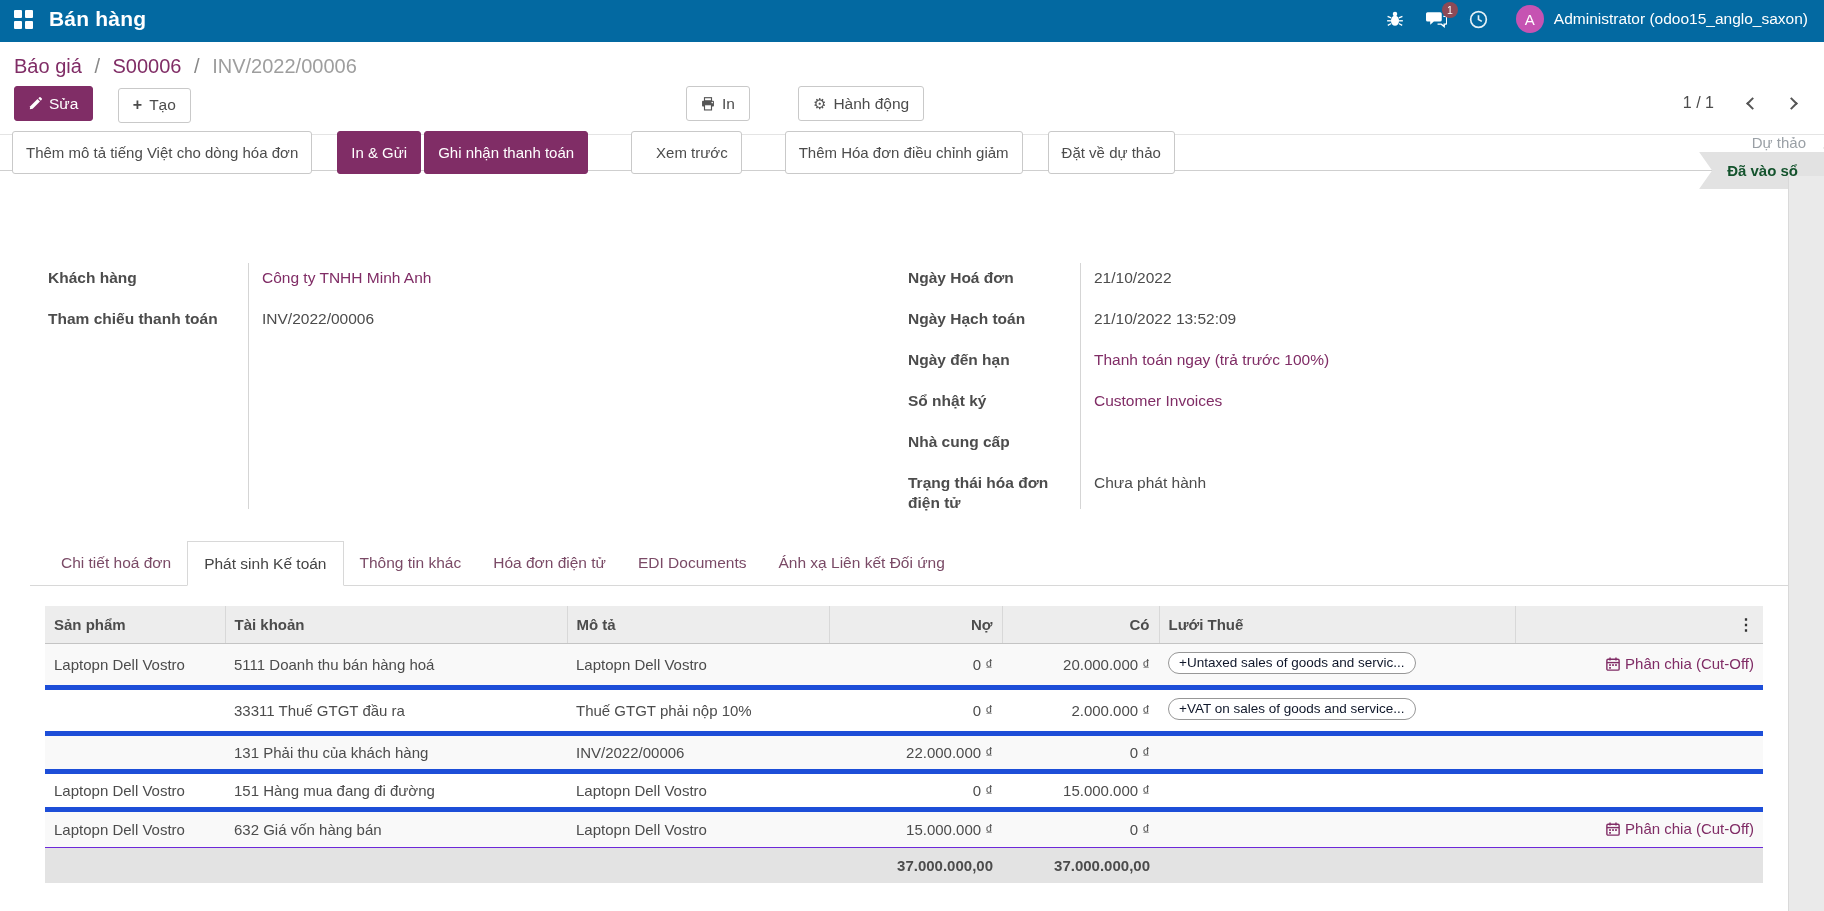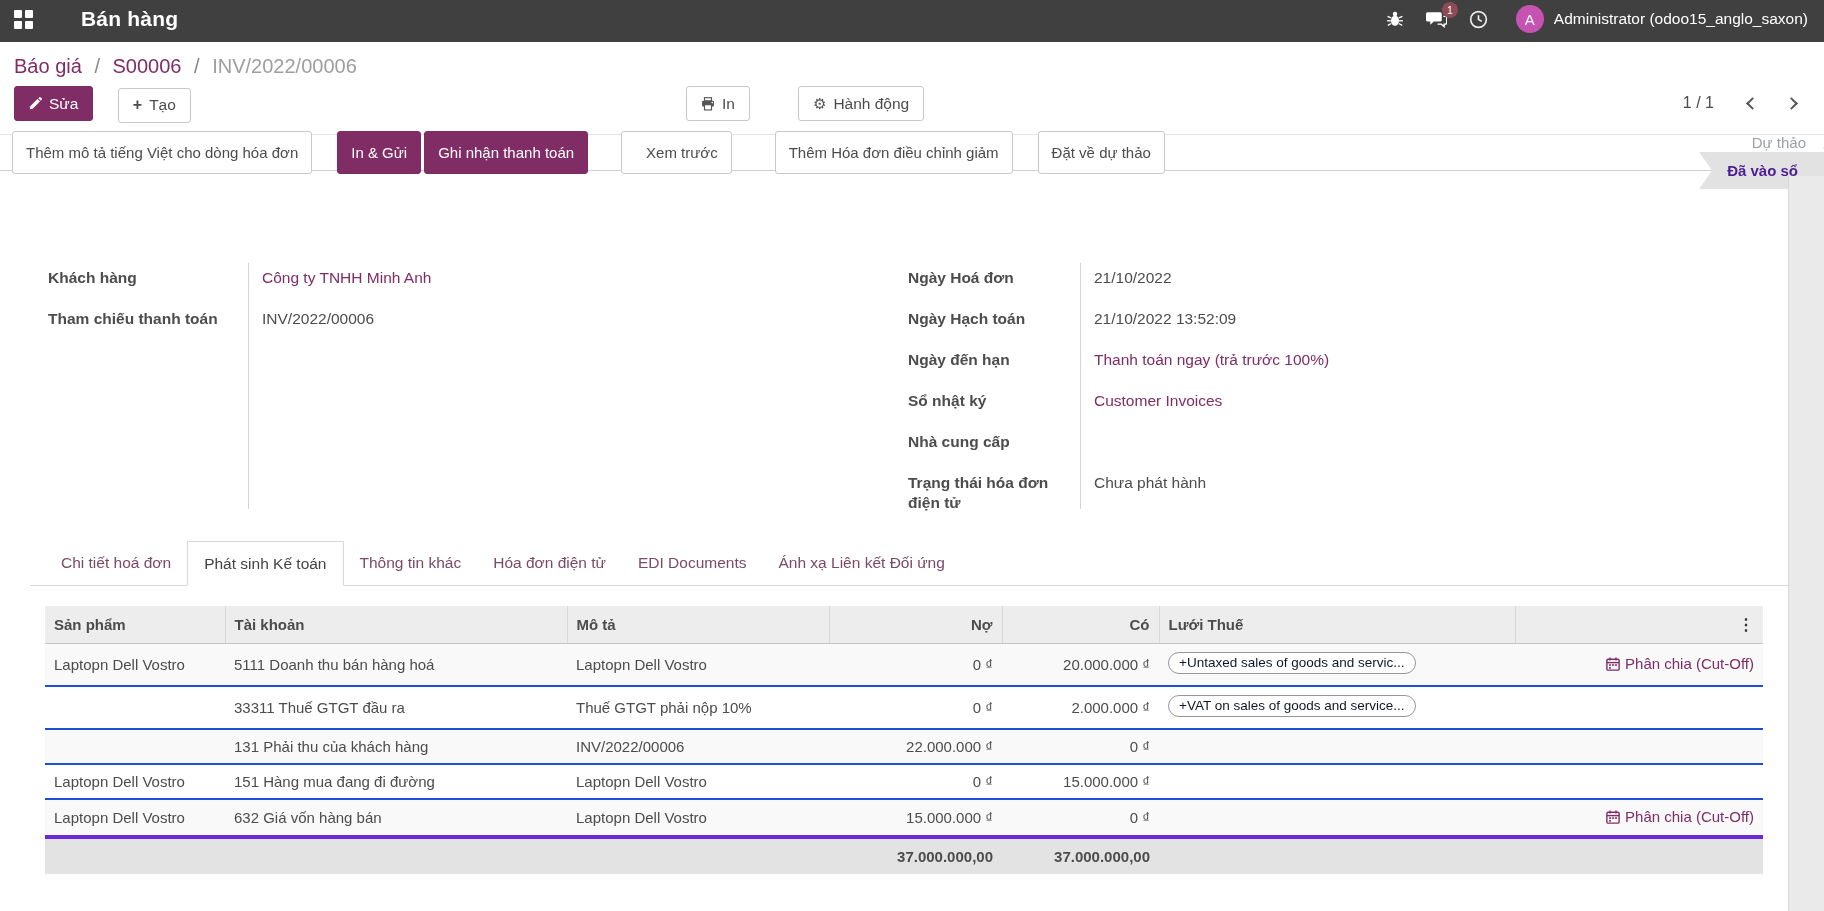--- a/index.html
+++ b/index.html
@@ -2,22 +2,22 @@
 <html><head>
 <meta charset="utf-8">
 <style>
   * { box-sizing: border-box; }
   html,body { margin:0; padding:0; }
   body {
     width:1824px; height:911px; overflow:hidden; position:relative;
     font-family:"Liberation Sans", sans-serif; color:#4c4c4c; background:#fff;
   }
   
-  .navbar { height:42px; background:#404040; display:flex; align-items:center;
-    color:#fff; padding:0 16px 4px 14px;gap:32px; }
+  .navbar { height:42px; background:#0369a1; display:flex; align-items:center;
+    color:#fff; padding:0 16px 4px 14px; }
   .apps-grid { width:19px; height:19px; display:grid; grid-template-columns:8px 8px;
     grid-auto-rows:8px; gap:3px; cursor:pointer; }
   .apps-grid i { background:#fff; border-radius:1px; }
   .app-name { font-size:21px; font-weight:700; margin-left:16px; letter-spacing:.2px; cursor:pointer; }
   .nav-menu { display:flex; margin-left:26px; }
   .nav-item { padding:0 16px; font-size:15px; line-height:42px; cursor:pointer; white-space:nowrap; }
   .nav-right { margin-left:auto; display:flex; align-items:center; }
   .nav-icon-btn { width:42px; height:42px; display:flex; align-items:center; justify-content:center;
     position:relative; cursor:pointer; }
   .badge { position:absolute; top:4px; right:0px; background:#8d4a57; color:#fff;
@@ -49,28 +49,28 @@
   .chev-left { transform:rotate(45deg); margin-left:34px; }
   .chev-right { transform:rotate(225deg); margin-left:30px; }
   
   .statusbar { height:37px; border-top:1px solid #e4e4e4; border-bottom:1px solid #cfcfcf;
     display:flex; align-items:center; padding-left:12px; background:#fff; }
   .sbtn { height:43px; padding:0 13px; font-size:15px; border:1px solid #c9c9c9; background:#fff;
     border-radius:3px; margin-right:3px; display:inline-flex; align-items:center; cursor:pointer;
     font-family:inherit; color:#4c4c4c; white-space:nowrap; }
   .sbtn.primary { background:#802d66; color:#fff; border-color:#802d66; }
   .statusbar > .sbtn:nth-child(2) { margin-left:22px; }
-  .statusbar > .sbtn:nth-child(4) { margin-left:30px;padding-left:24px; }
+  .statusbar > .sbtn:nth-child(4) { margin-left:40px;padding-left:24px; }
   .statusbar > .sbtn:nth-child(5) { margin-left:40px; }
   .statusbar > .sbtn:nth-child(6) { margin-left:22px; }
   .status-states { margin-left:auto; height:37px; display:flex; align-items:flex-end;flex-direction:column; }
   .state-inactive { color:#9aa0a6; font-size:15px; padding:0 18px; cursor:pointer; }
   .state-chev { width:11px; height:11px; border-top:1px solid #bdbdbd; border-right:1px solid #bdbdbd;
     transform:rotate(45deg); margin:0 -9px 0 -6px; z-index:2; }
-  .state-active { height:37px; line-height:37px; background:#e2e2e2; color:#4c1d95; font-weight:700;
+  .state-active { height:37px; line-height:37px; background:#e2e2e2; color:#14532d; font-weight:700;
     font-size:15px; padding:0 26px 0 28px; cursor:pointer;
     clip-path:polygon(0 0, 13px 50%, 0 100%, 100% 100%, 100% 0); }
   
   .sheet { padding-top:88px; }
   .fields { display:flex; padding-left:48px; }
   .group { position:relative; }
   .group-left { width:860px; }
   .group-right { flex:1; margin-right:80px; }
   .group::after { content:""; position:absolute; top:4px; bottom:4px; width:1px; background:#d5d5d5; }
   .group-left::after { left:200px; }
@@ -85,31 +85,31 @@
   .tab { padding:13px 16px 12px; font-size:15.5px; color:#7a4a66; cursor:pointer; white-space:nowrap; }
   .tab.active { background:#fff; border:1px solid #d8d8d8; border-bottom-color:#fff;
     margin-bottom:-1px; color:#444; }
   
   .grid-table { margin:20px 0 0 45px; border-collapse:collapse; table-layout:fixed; width:1718px; }
   .grid-table th { background:#ededed; border-bottom:1px solid #c4c4c4; border-left:1px solid #d8d8d8;
     padding:9px 9px; font-size:15px; text-align:left; font-weight:700; white-space:nowrap; }
   .grid-table th:first-child { border-left:none; }
   .grid-table th.num { text-align:right; }
   .grid-table th.kebab-cell { text-align:right; color:#333; font-size:16px; cursor:pointer; }
-  .grid-table td { padding:8px 9px; font-size:15px; border-top:2px solid #1d4ed8;
+  .grid-table td { padding:8px 9px; font-size:15px; border-top:5px solid #1d4ed8;
     white-space:nowrap; overflow:hidden; }
   .grid-table tbody tr:first-child td { border-top:none; }
   .grid-table tbody tr:nth-child(odd) { background:#f9f9f9; }
   .grid-table td.num { text-align:right; }
   .grid-table td.widget { text-align:right; }
   .pill { display:inline-block; border:1px solid #979797; border-radius:16px; padding:0 10px 1px;
     font-size:13.5px; color:#0f172a; background:#fff; line-height:19px; max-width:330px;
     overflow:hidden; text-overflow:ellipsis; cursor:pointer; }
   .cutoff { color:#802d66; display:inline-flex; align-items:center; gap:5px; font-size:15px; cursor:pointer; }
-  .grid-table tfoot td { background:#e3e3e3; border-top:4px solid #6d28d9; font-weight:700;
+  .grid-table tfoot td { background:#e3e3e3; border-top:1px solid #6d28d9; font-weight:700;
     padding:9px; font-size:15px; color:#4c4c4c; }
   
   .scroll-strip { position:absolute; top:176px; right:0; bottom:0; width:36px; background:#eaeaea;
     border-left:1px solid #d9d9d9; cursor:pointer; }
   .icon-svg { display:block; }
 </style>
 </head>
 <body>
 
 <div class="navbar">

